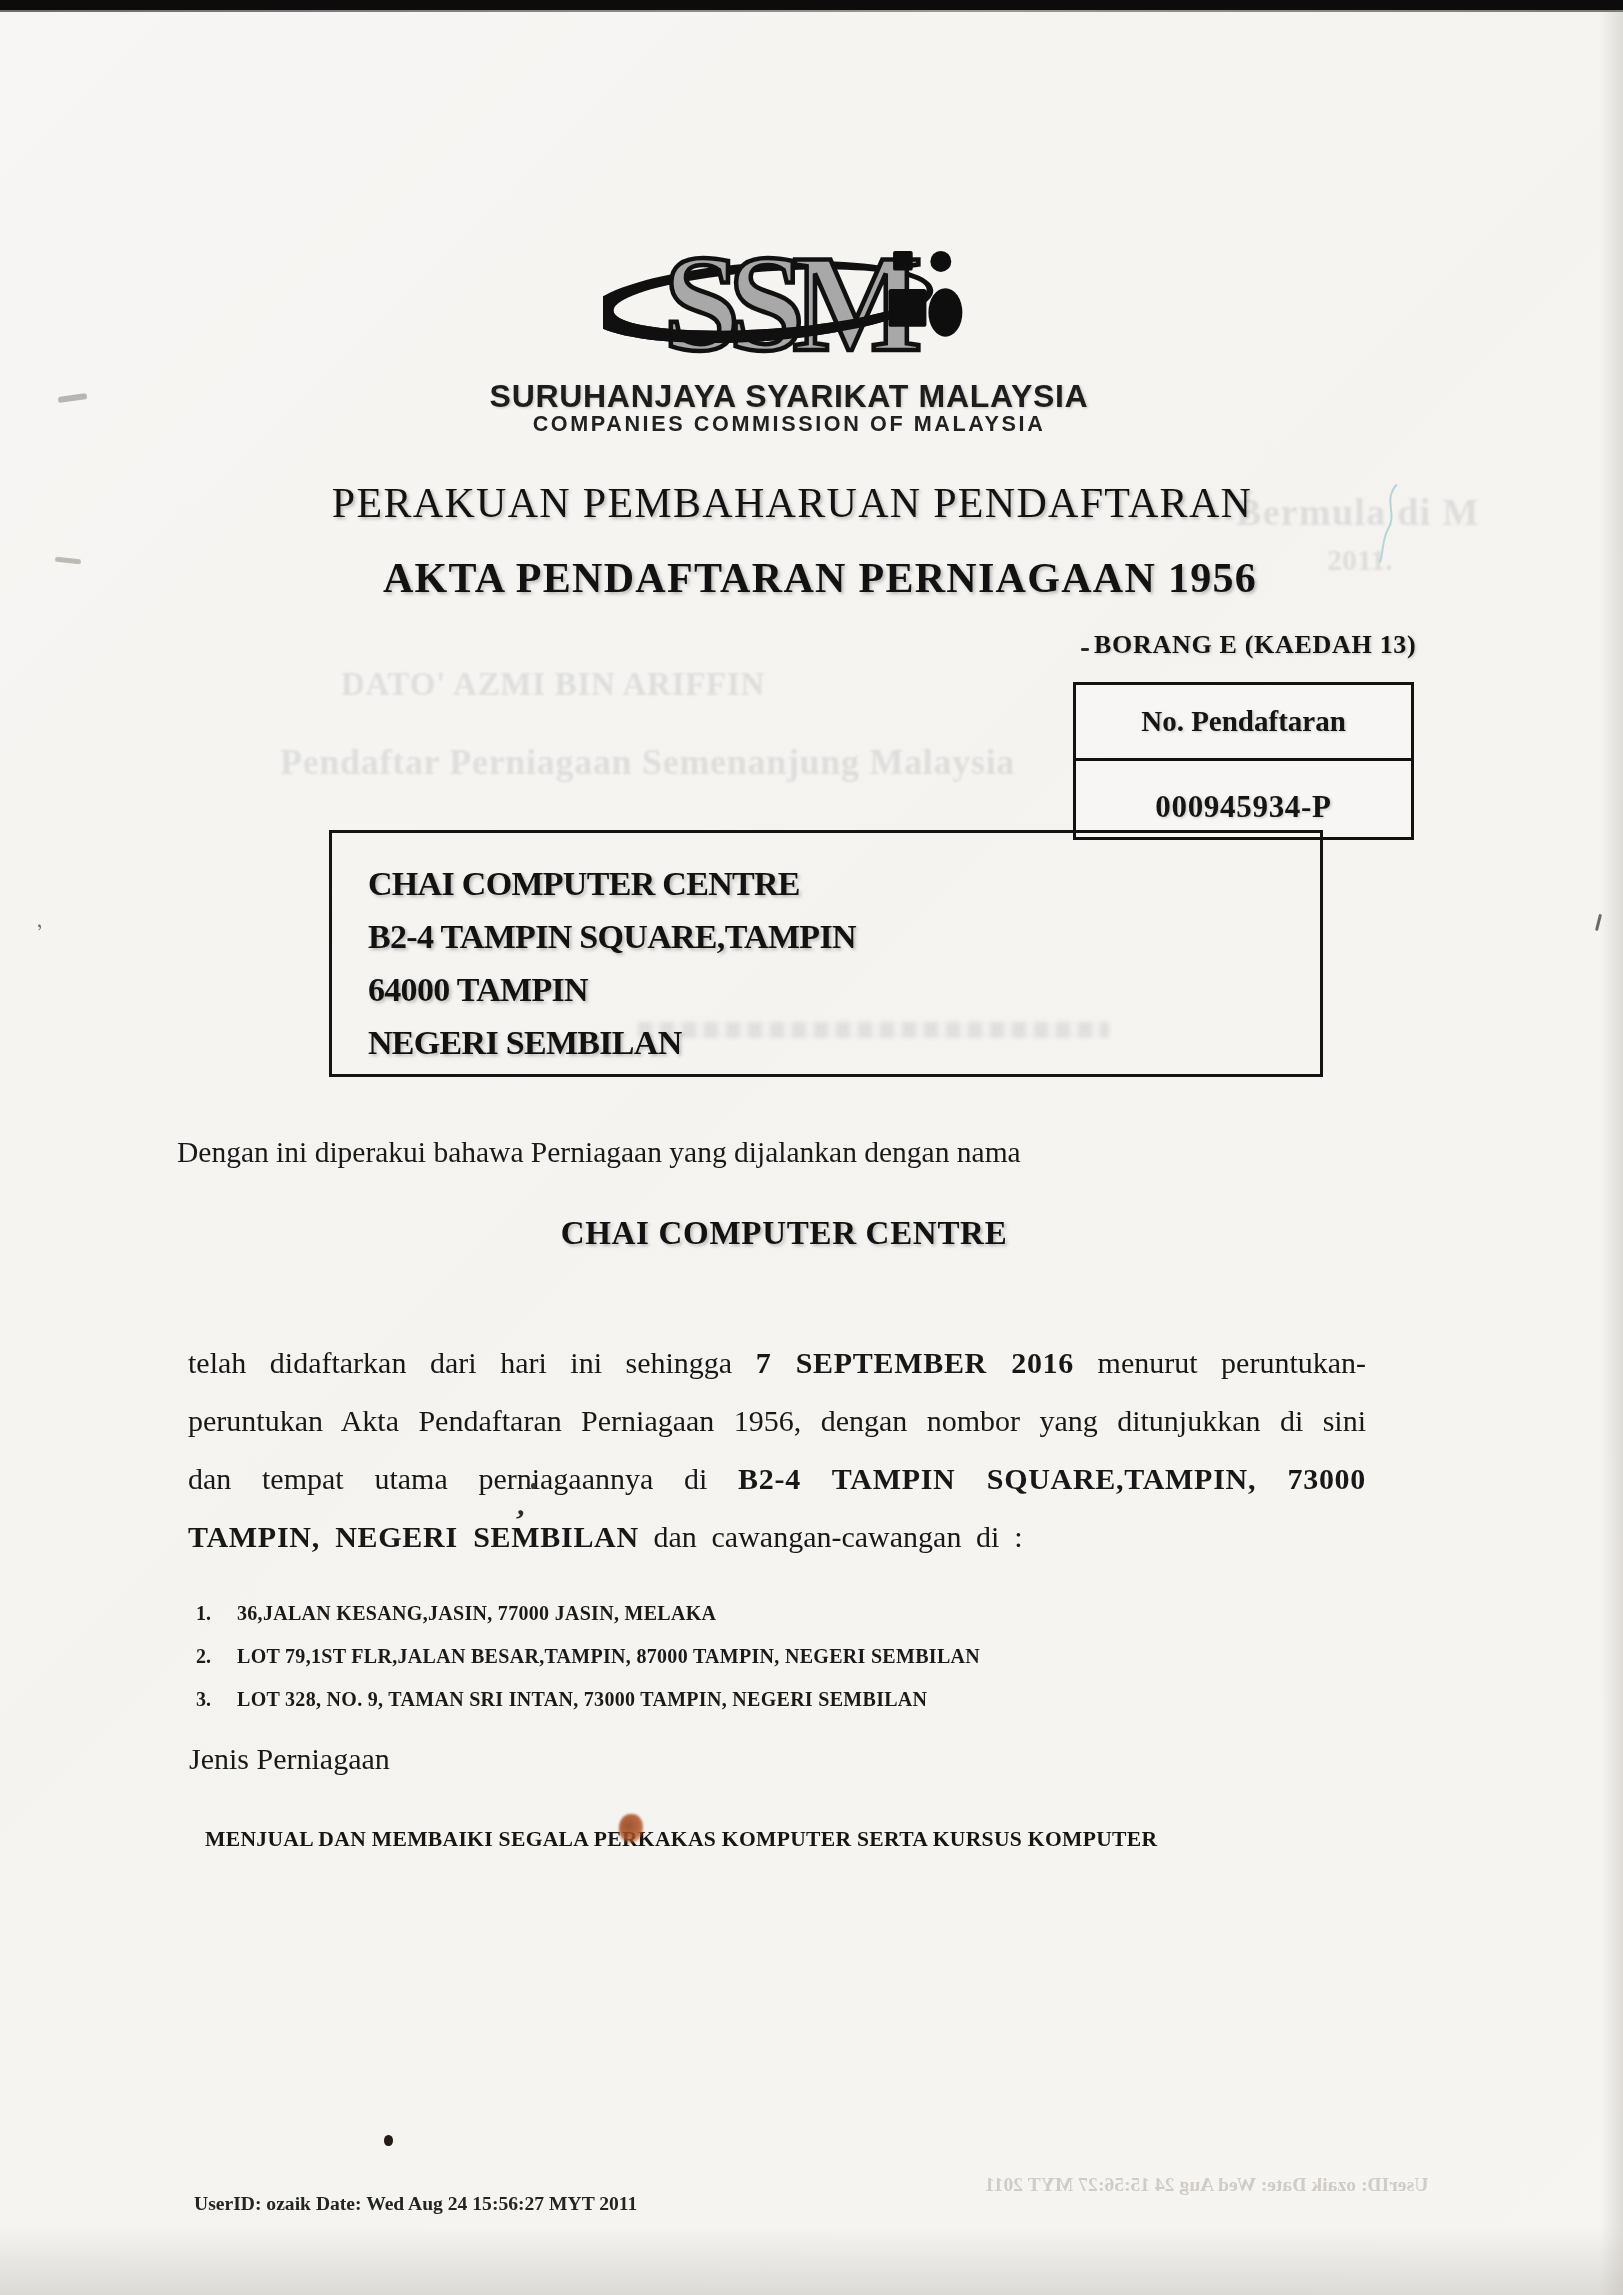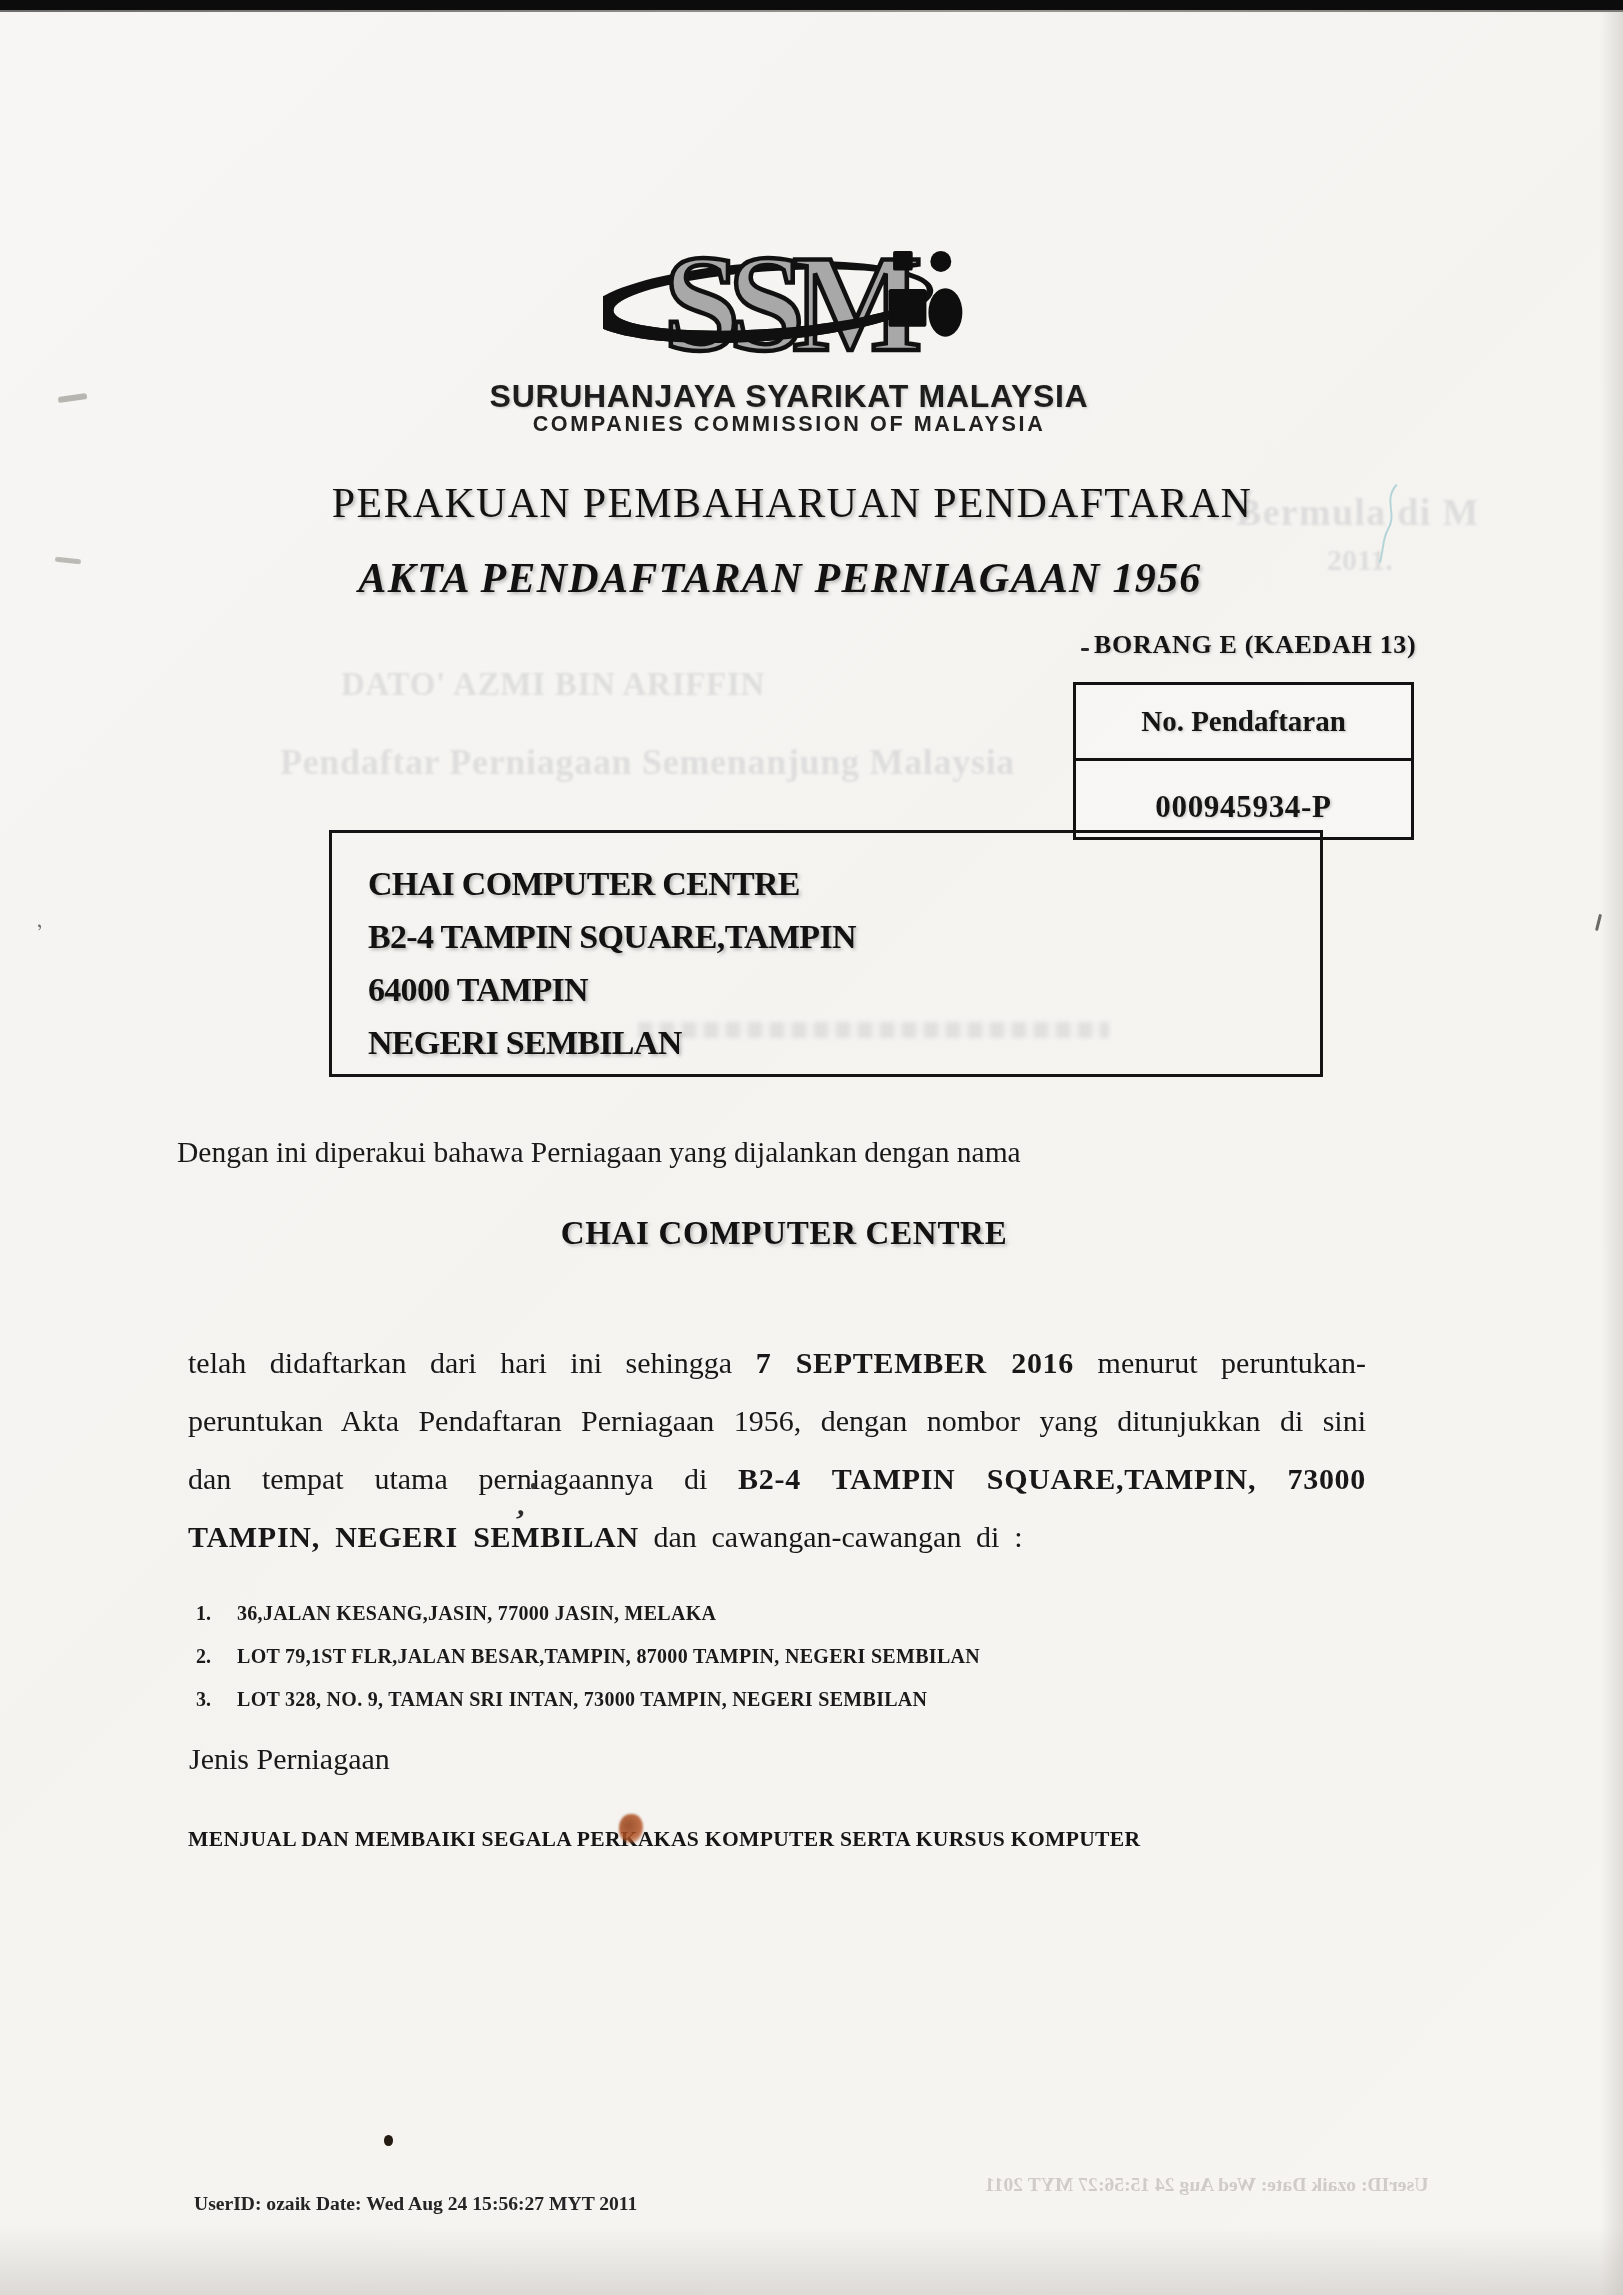--- a/index.html
+++ b/index.html
@@ -19,22 +19,22 @@
 
   
   .logo-svg{position:absolute;left:603px;top:234px;width:367px;height:136px;}
   .org-my{position:absolute;left:789px;top:378px;transform:translateX(-50%);
     font-family:"Liberation Sans",sans-serif;font-weight:bold;font-size:32px;letter-spacing:0.7px;color:#1d1d1d;white-space:nowrap;}
   .org-en{position:absolute;left:789px;top:411px;transform:translateX(-50%);
     font-family:"Liberation Sans",sans-serif;font-weight:bold;font-size:21.6px;letter-spacing:2.6px;color:#222;white-space:nowrap;}
 
   .title1{position:absolute;left:792px;top:479px;transform:translateX(-50%);
     font-weight:normal;font-size:42px;letter-spacing:1.3px;white-space:nowrap;color:#121212;}
-  .title2{position:absolute;left:780px;top:554px;transform:translateX(-50%);
-    font-weight:bold;font-size:42px;letter-spacing:1.3px;white-space:nowrap;color:#121212;font-style:italic;}
+  .title2{position:absolute;left:820px;top:554px;transform:translateX(-50%);
+    font-weight:bold;font-size:42px;letter-spacing:1.3px;white-space:nowrap;color:#121212;}
 
   .borang{position:absolute;left:1094px;top:630px;font-weight:bold;font-size:26px;letter-spacing:0.7px;color:#141414;white-space:nowrap;text-align:center;}
   .borang-dash{position:absolute;left:1081px;top:648px;width:7.9px;height:3.3px;background:#2a2a2a;border-radius:1.3px;}
 
   .regbox{position:absolute;left:1073px;top:682px;width:335px;height:152px;border:3.3px solid #121212;background:rgba(255,255,255,.25);}
   .regbox-label{height:73px;border-bottom:3.3px solid #121212;display:flex;align-items:center;justify-content:center;
     font-weight:bold;font-size:29px;color:#151515;}
   .regbox-number{height:92px;display:flex;align-items:center;justify-content:center;
     font-weight:bold;font-size:31px;letter-spacing:0.7px;color:#151515;}
 
@@ -49,21 +49,21 @@
   .para{position:absolute;left:188px;top:1304px;width:1178px;
     font-size:30px;line-height:58px;text-align:justify;word-spacing:7.2px;color:#181818;}
   .para .bold{font-weight:bold;letter-spacing:0.7px;}
 
   .branches{position:absolute;left:196px;top:1592px;}
   .branch-row{display:flex;line-height:43px;}
   .branch-no{width:41px;font-weight:bold;font-size:20px;color:#1a1a1a;}
   .branch-ad{font-weight:bold;font-size:20px;letter-spacing:0.3px;color:#1a1a1a;white-space:nowrap;}
 
   .jenis{position:absolute;left:189px;top:1742px;font-size:30px;color:#191919;}
-  .biztype{position:absolute;left:188px;top:1827px;font-weight:bold;font-size:21.6px;letter-spacing:0.3px;color:#161616;white-space:nowrap;}
+  .biztype{position:absolute;left:205px;top:1827px;font-weight:bold;font-size:21.6px;letter-spacing:0.3px;color:#161616;white-space:nowrap;}
   .ink-blot{position:absolute;left:619px;top:1814px;width:23.6px;height:29px;border-radius:50% 45% 55% 50%;
     background:radial-gradient(circle at 40% 40%, #8e3a10 0%, #b35527 55%, rgba(179,85,39,.1) 100%);
     filter:blur(1.3px);opacity:.85;}
 
   .footer-note{position:absolute;left:194px;top:2193px;font-weight:bold;font-size:19.6px;color:#242424;white-space:nowrap;}
 
   
   .bleed{position:absolute;color:rgba(88,94,106,.14);font-weight:bold;white-space:nowrap;filter:blur(1px);}
   .bleed-b1{left:1236px;top:490px;font-size:38px;letter-spacing:1.3px;}
   .bleed-b2{left:1327px;top:543px;font-size:30px;}

